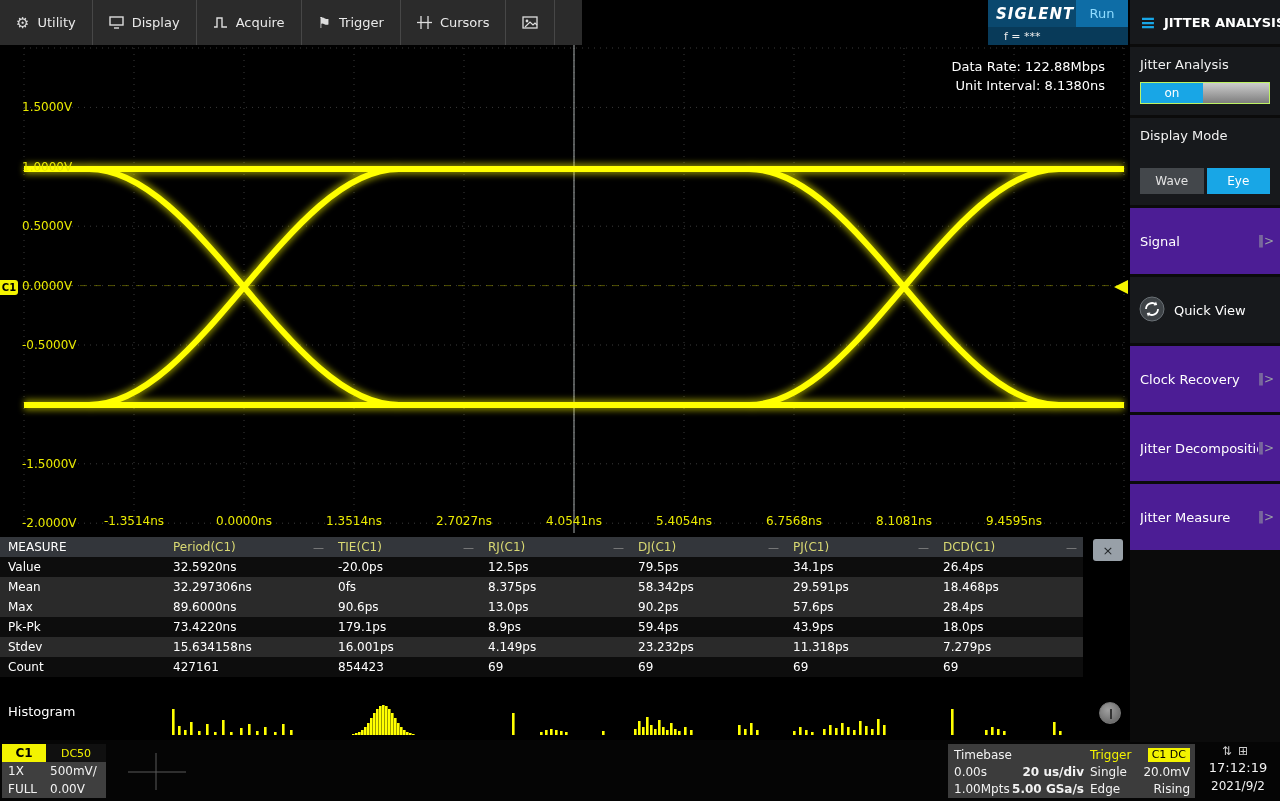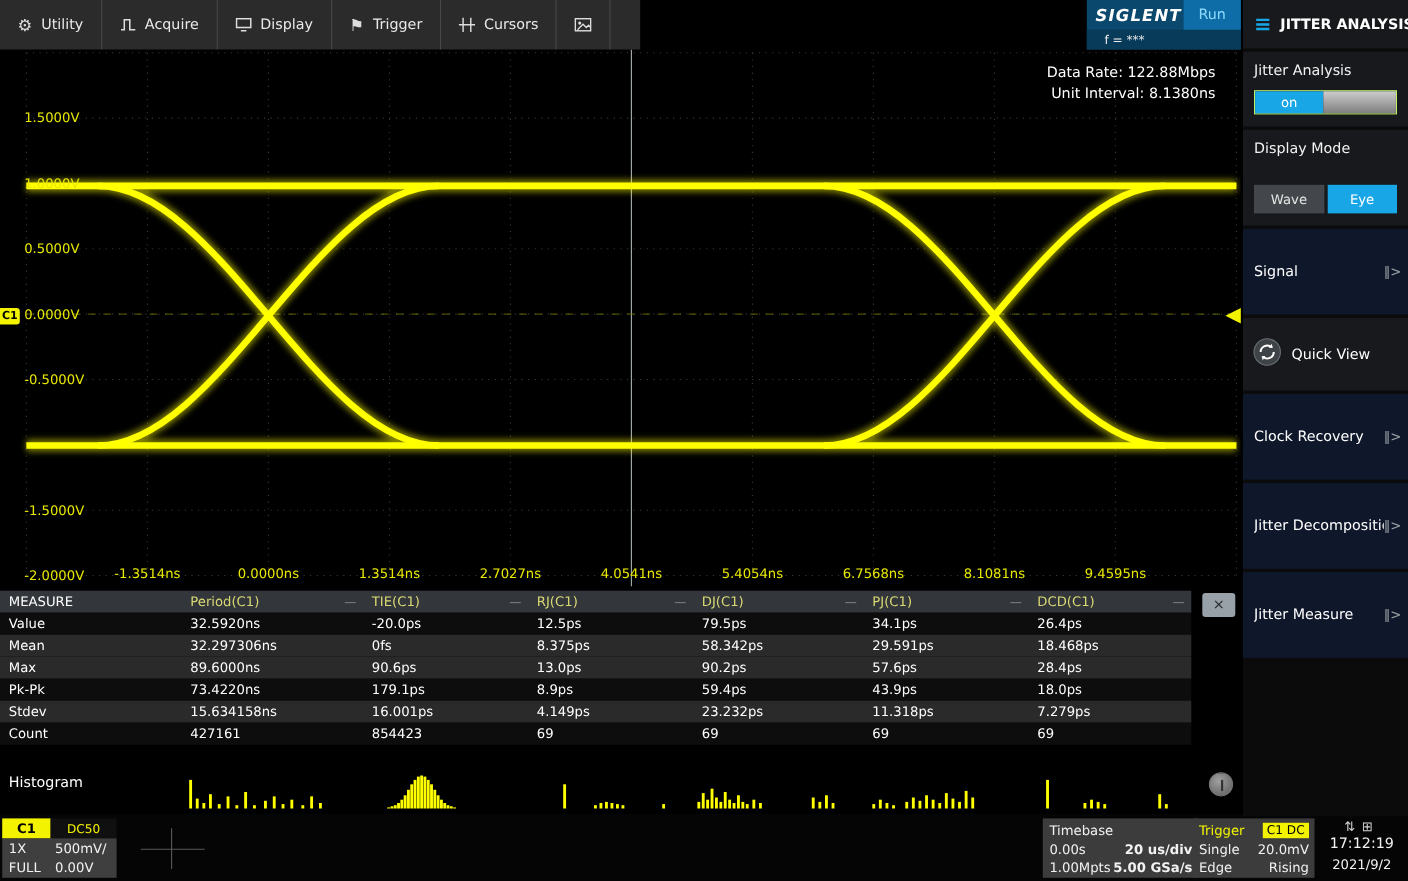--- a/index.html
+++ b/index.html
@@ -76,53 +76,53 @@
   .sb-title{font-size:13px;font-weight:bold;color:#fff;white-space:nowrap}
   .sb-section{background:#17191c;margin-bottom:3px;padding:10px 10px 11px 10px}
   .sb-label{font-size:13px;color:#f2f2f2}
   .sb-toggle{margin-top:10px;height:22px;display:flex;border:1px solid #bef264}
   .sb-toggle-on{width:62px;background:#18a6e6;color:#fff;font-size:12px;display:flex;align-items:center;justify-content:center}
   .sb-toggle-off{flex:1;background:linear-gradient(180deg,#cdcdcd,#7e7e7e)}
   .sb-btnrow{margin-top:25px;display:flex;gap:3px}
   .sb-btn{width:66px;height:26px;font-size:12px;display:flex;align-items:center;justify-content:center}
   .sb-btn.gray{background:#43474b;color:#e4e4e4}
   .sb-btn.blue{background:#18a6e6;color:#fff}
-  .sb-menu{height:78px;background:#0f172a;margin-bottom:3px;display:flex;align-items:center;justify-content:space-between;
+  .sb-menu{height:66px;background:#4c1d95;margin-bottom:3px;display:flex;align-items:center;justify-content:space-between;
            padding:0 6px 0 10px;font-size:13px}
   .sb-menu .lbl{white-space:nowrap;overflow:hidden}
   .sb-sub{color:#9aa0a4;font-size:12px;flex:none}
   .sb-quick{height:66px;background:#17191c;margin-bottom:3px;display:flex;align-items:center;gap:9px;padding-left:9px;font-size:13px}
   .sb-fill{flex:1;background:#0b0b0b}
 </style>
 </head>
 <body>
 
 <div id="app">
 
   <div id="menubar">
     <div class="menu-item">
       <span class="menu-icon">⚙</span>
       <span>Utility</span>
     </div>
     <div class="menu-item">
       <span class="menu-icon">
         <svg width="15" height="13" viewBox="0 0 15 13">
-            <path d="M1 11 H4 V2 H9 V11 H14" fill="none" stroke="#ddd" stroke-width="1.4"></path>
-          </svg>
-      </span>
-      <span>Acquire</span>
-    </div>
-    <div class="menu-item">
-      <span class="menu-icon">
-        <svg width="15" height="13" viewBox="0 0 15 13">
             <rect x="1" y="1" width="13" height="8" fill="none" stroke="#ddd" stroke-width="1.4"></rect>
             <line x1="5" y1="12" x2="10" y2="12" stroke="#ddd" stroke-width="1.4"></line>
           </svg>
       </span>
       <span>Display</span>
+    </div>
+    <div class="menu-item">
+      <span class="menu-icon">
+        <svg width="15" height="13" viewBox="0 0 15 13">
+            <path d="M1 11 H4 V2 H9 V11 H14" fill="none" stroke="#ddd" stroke-width="1.4"></path>
+          </svg>
+      </span>
+      <span>Acquire</span>
     </div>
     <div class="menu-item">
       <span class="menu-icon">⚑</span>
       <span>Trigger</span>
     </div>
     <div class="menu-item">
       <span class="menu-icon">
         <svg width="15" height="13" viewBox="0 0 15 13">
             <line x1="4" y1="0" x2="4" y2="13" stroke="#ddd" stroke-width="1.3"></line>
             <line x1="11" y1="0" x2="11" y2="13" stroke="#ddd" stroke-width="1.3"></line>

